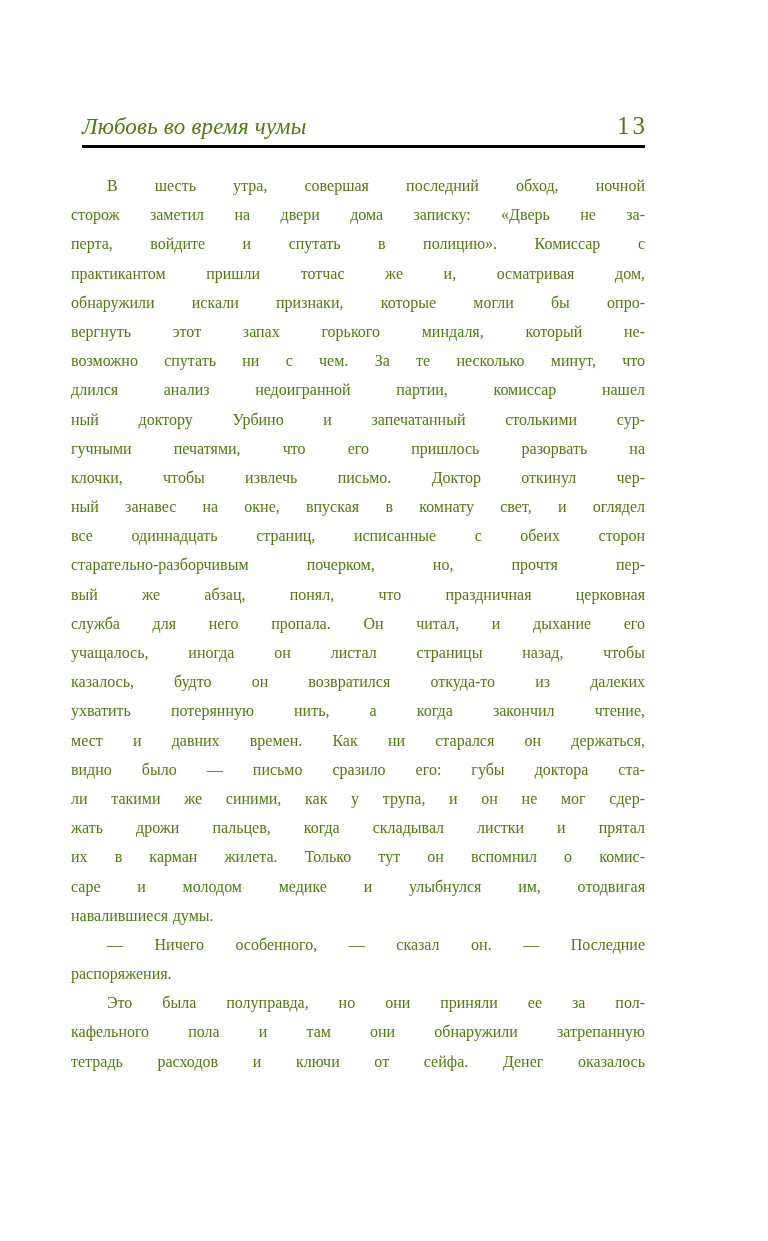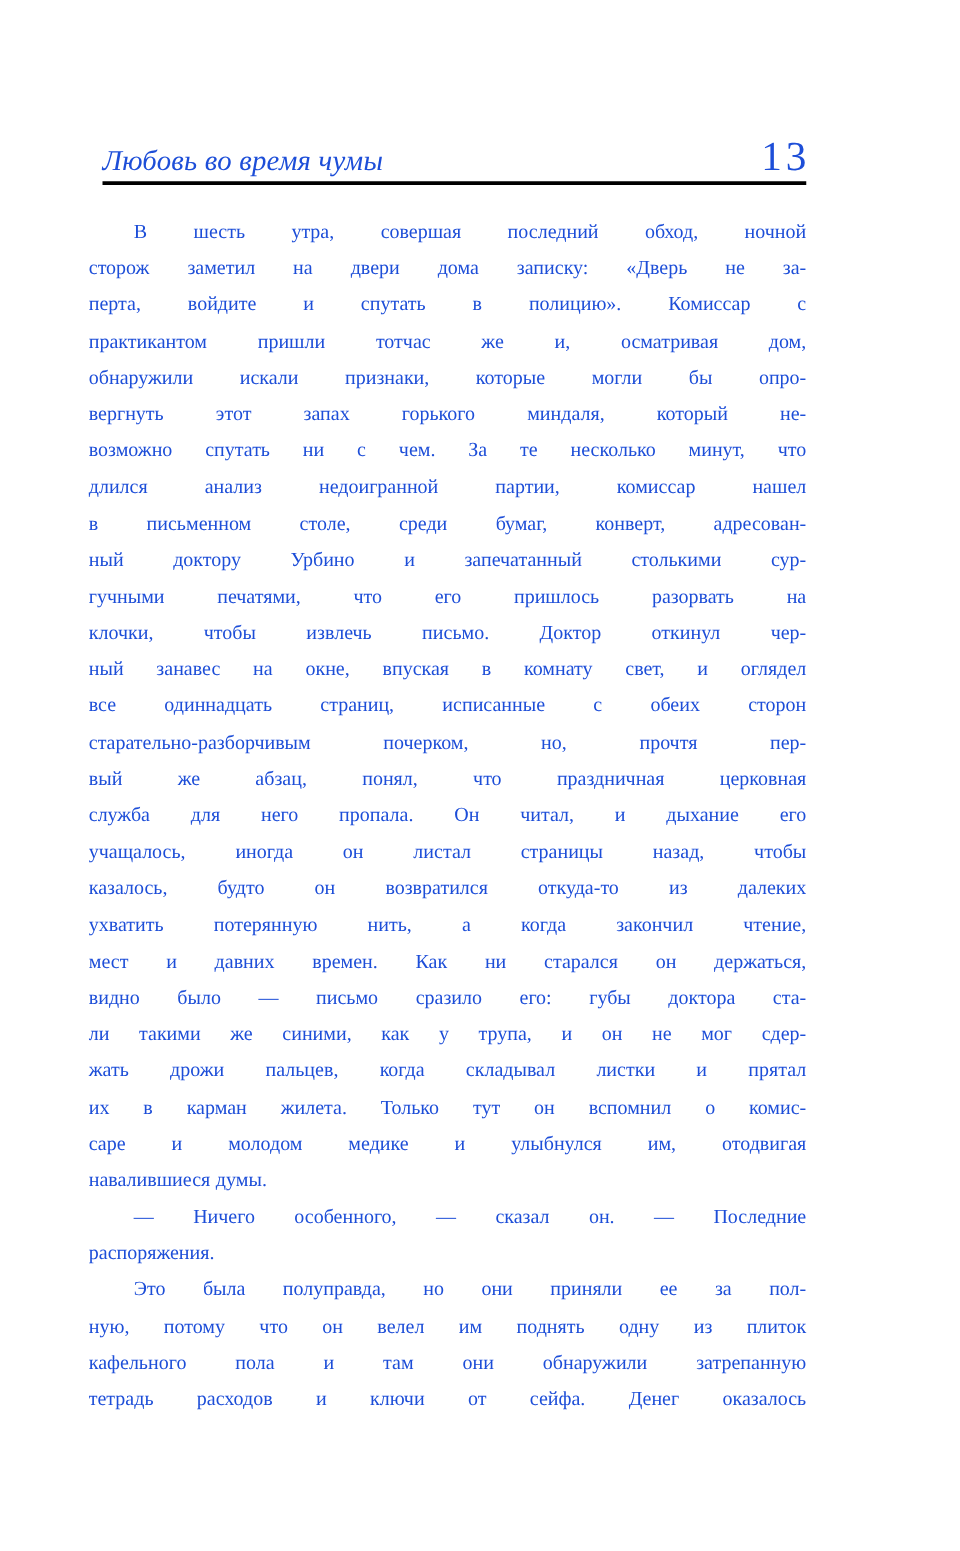--- a/index.html
+++ b/index.html
@@ -28,21 +28,21 @@
   }
   .book-title {
     font-style: italic;
     font-size: 23px;
     line-height: 28px;
     white-space: nowrap;
     letter-spacing: 0.2px;
   }
   .page-number {
     font-style: normal;
-    font-size: 33px;
+    font-size: 25px;
     line-height: 28px;
     letter-spacing: 3px;
     margin-right: -3px;
   }
   .header-rule {
     position: absolute;
     left: 82px;
     top: 145px;
     width: 563px;
     height: 3px;
@@ -67,39 +67,38 @@
     text-align: right;
     text-align-last: left;
   }
   .line.indent {
     text-indent: 36px;
   }
 </style>
 </head>
 <body style="background: rgb(255, 255, 255);">
 
-<div class="page" style="color: #1d4ed8;">
+<div class="page" style="color: #4d7c0f;">
 
   <div class="running-header">
     <span class="book-title">Любовь во время чумы</span>
     <span class="page-number">13</span>
   </div>
 
   <div class="header-rule" style="background: rgb(0, 0, 0);"></div>
 
   <div class="text-block">
       <div class="line indent">В шесть утра, совершая последний обход, ночной</div>
       <div class="line">сторож заметил на двери дома записку: «Дверь не за-</div>
       <div class="line">перта, войдите и спутать в полицию». Комиссар с</div>
       <div class="line">практикантом пришли тотчас же и, осматривая дом,</div>
       <div class="line">обнаружили искали признаки, которые могли бы опро-</div>
       <div class="line">вергнуть этот запах горького миндаля, который не-</div>
       <div class="line">возможно спутать ни с чем. За те несколько минут, что</div>
       <div class="line">длился анализ недоигранной партии, комиссар нашел</div>
-      <div class="line">в письменном столе, среди бумаг, конверт, адресован-</div>
       <div class="line">ный доктору Урбино и запечатанный столькими сур-</div>
       <div class="line">гучными печатями, что его пришлось разорвать на</div>
       <div class="line">клочки, чтобы извлечь письмо. Доктор откинул чер-</div>
       <div class="line">ный занавес на окне, впуская в комнату свет, и оглядел</div>
       <div class="line">все одиннадцать страниц, исписанные с обеих сторон</div>
       <div class="line">старательно-разборчивым почерком, но, прочтя пер-</div>
       <div class="line">вый же абзац, понял, что праздничная церковная</div>
       <div class="line">служба для него пропала. Он читал, и дыхание его</div>
       <div class="line">учащалось, иногда он листал страницы назад, чтобы</div>
       <div class="line">казалось, будто он возвратился откуда-то из далеких</div>
@@ -107,18 +106,17 @@
       <div class="line">мест и давних времен. Как ни старался он держаться,</div>
       <div class="line">видно было — письмо сразило его: губы доктора ста-</div>
       <div class="line">ли такими же синими, как у трупа, и он не мог сдер-</div>
       <div class="line">жать дрожи пальцев, когда складывал листки и прятал</div>
       <div class="line">их в карман жилета. Только тут он вспомнил о комис-</div>
       <div class="line">саре и молодом медике и улыбнулся им, отодвигая</div>
       <div class="line endline">навалившиеся думы.</div>
       <div class="line indent">— Ничего особенного, — сказал он. — Последние</div>
       <div class="line endline">распоряжения.</div>
       <div class="line indent">Это была полуправда, но они приняли ее за пол-</div>
-      <div class="line">ную, потому что он велел им поднять одну из плиток</div>
       <div class="line">кафельного пола и там они обнаружили затрепанную</div>
       <div class="line">тетрадь расходов и ключи от сейфа. Денег оказалось</div>
     </div>
 
 </div>
 
 </body></html>

